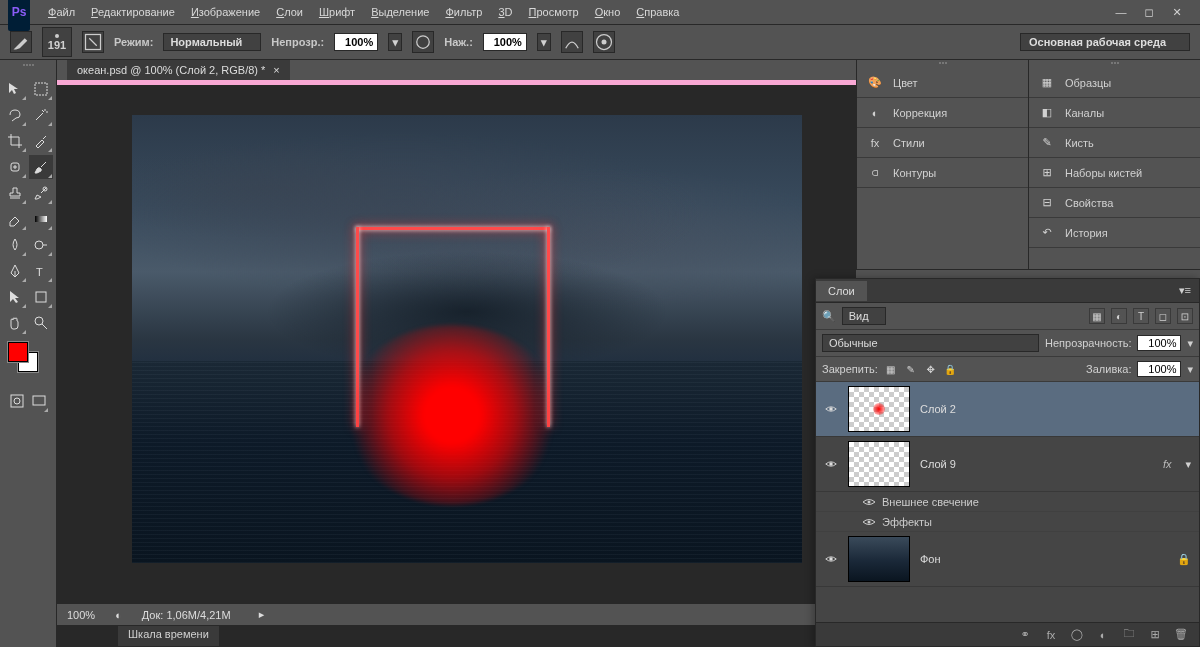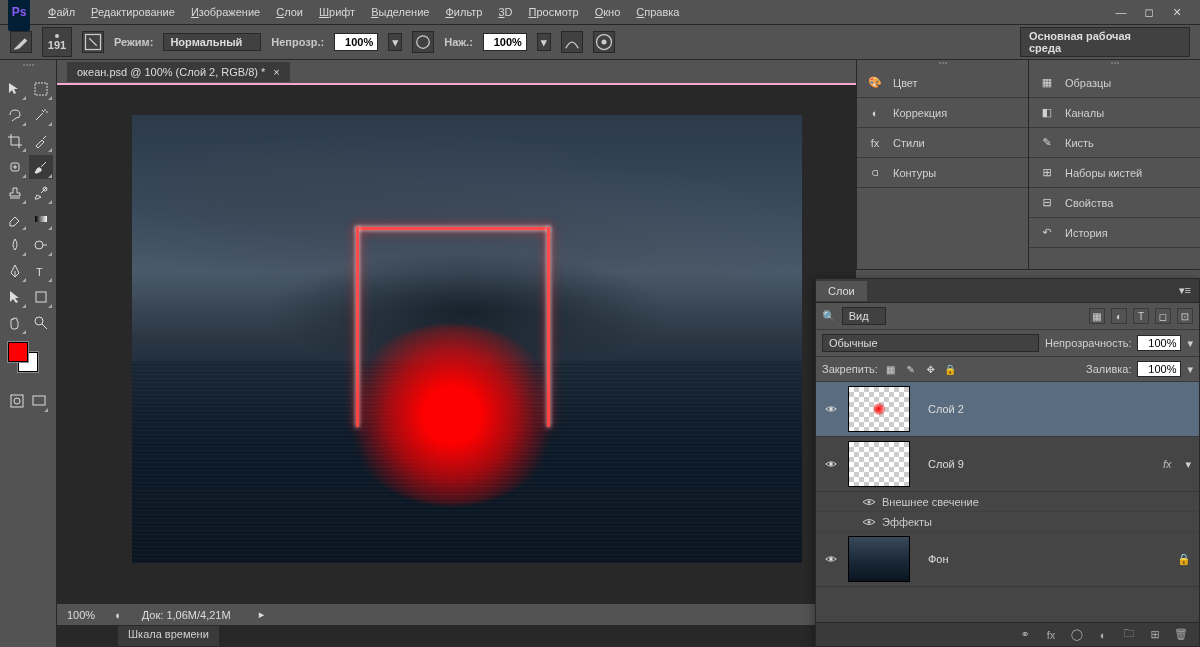--- a/index.html
+++ b/index.html
@@ -16,41 +16,41 @@
 
 .options-bar { height: 35px; background: #535353; border-bottom: 1px solid #282828; display: flex; align-items: center; padding: 0 10px; gap: 10px; font-weight: bold; }
 .tool-preset { width: 22px; height: 22px; background: #414141; border: 1px solid #282828; display:flex; align-items:center; justify-content:center; }
 .brush-preview { width: 30px; height: 30px; background: #414141; border: 1px solid #282828; display: flex; flex-direction: column; align-items: center; justify-content: center; font-size: 9px; }
 .brush-dot { width: 4px; height: 4px; border-radius: 50%; background: #ccc; margin-bottom: 1px; }
 .opt-btn { width: 22px; height: 22px; background: #414141; border: 1px solid #282828; display:flex; align-items:center; justify-content:center; cursor:pointer; }
 .opt-label { color: #c8c8c8; }
 .opt-select { background: #414141; border: 1px solid #282828; padding: 2px 18px 2px 6px; color: #ddd; position: relative; }
 .opt-input { background: #ffffff; color: #000; padding: 2px 4px; width: 44px; border: 1px solid #282828; text-align: right; }
 .opt-drop { width: 14px; height: 18px; background: #414141; border: 1px solid #282828; display:flex; align-items:center; justify-content:center; }
-.workspace-select { margin-left: auto; background: #414141; border: 1px solid #282828; padding: 2px 32px 2px 8px; color: #ddd; width: 170px; }
+.workspace-select { margin-left: auto; background: #414141; border: 1px solid #282828; padding: 2px 20px 2px 8px; color: #ddd; width: 170px; }
 
 
 .main { display: flex; height: calc(647px - 60px); }
 
 
 .tools { width: 57px; background: #535353; display: flex; flex-wrap: wrap; padding: 4px 2px; align-content: flex-start; border-right: 1px solid #282828; }
 .tools .grip { width: 100%; height: 8px; display:flex; justify-content:center; gap: 1px; margin-bottom: 4px; }
 .grip span { width: 2px; height: 2px; background: #777; }
 .tool-btn { width: 24px; height: 24px; display: flex; align-items: center; justify-content: center; cursor: pointer; position: relative; margin: 1px; }
 .tool-btn.active { background: #3a3a3a; }
 .tool-btn svg { width: 16px; height: 16px; }
 .tool-corner { position: absolute; bottom: 1px; right: 1px; width: 0; height: 0; border-left: 4px solid transparent; border-bottom: 4px solid #aaa; }
 .swatches { width: 100%; padding: 6px; position: relative; height: 48px; }
 .swatch-fg { width: 20px; height: 20px; background: #ff0000; border: 1px solid #000; outline: 1px solid #888; position: absolute; top: 6px; left: 6px; z-index: 2; }
 .swatch-bg { width: 20px; height: 20px; background: #fff; border: 1px solid #000; outline: 1px solid #888; position: absolute; top: 16px; left: 16px; }
 .qmask { width: 100%; display: flex; justify-content: space-around; padding: 4px; }
 
 
 .doc-area { flex: 1; background: #282828; display: flex; flex-direction: column; position: relative; }
-.doc-tab { height: 25px; background: #535353; display: flex; align-items: center; padding: 0 10px; border-bottom: 2px solid #f9a8d4; }
+.doc-tab { height: 25px; background: #535353; display: flex; align-items: center; padding: 0 10px; border-bottom: 5px solid #f9a8d4; }
 .tab-label { background: #3a3a3a; padding: 4px 10px; color: #ddd; display: flex; align-items: center; gap: 8px; }
 .tab-close { cursor: pointer; }
 .canvas-wrap { flex: 1; display: flex; align-items: center; justify-content: center; overflow: hidden; padding: 40px 20px 50px 40px; }
 .canvas { width: 670px; height: 448px; position: relative; overflow: hidden; }
 .sky { position: absolute; inset: 0; background: linear-gradient(180deg, #2c3a4a 0%, #384a5c 20%, #4a5a6a 35%, #2a3642 50%, #223040 55%, #0d1a28 70%, #0a1520 100%); }
 .clouds { position: absolute; top: 0; left: 0; right: 0; height: 55%; background:
   radial-gradient(ellipse 200px 60px at 50% 80%, rgba(20,30,40,0.9), transparent),
   radial-gradient(ellipse 300px 80px at 40% 40%, rgba(60,70,85,0.7), transparent),
   radial-gradient(ellipse 250px 70px at 70% 50%, rgba(70,80,95,0.6), transparent),
   radial-gradient(ellipse 180px 50px at 20% 30%, rgba(55,65,78,0.5), transparent);
@@ -100,21 +100,21 @@
 .layer-row.selected { background: #5a6c80; }
 .eye { width: 14px; height: 14px; cursor: pointer; }
 .eye svg { width: 14px; height: 14px; }
 .thumb { width: 62px; height: 46px; background: #ddd; border: 1px solid #000; background-image:
   linear-gradient(45deg, #ccc 25%, transparent 25%), linear-gradient(-45deg, #ccc 25%, transparent 25%),
   linear-gradient(45deg, transparent 75%, #ccc 75%), linear-gradient(-45deg, transparent 75%, #ccc 75%);
   background-size: 10px 10px; background-position: 0 0, 0 5px, 5px -5px, -5px 0px; background-color: #fff;
   position: relative; }
 .thumb-red { position: absolute; top: 50%; left: 50%; width: 12px; height: 12px; background: radial-gradient(circle,#ff0000,rgba(255,0,0,0)); border-radius:50%; transform: translate(-50%,-50%); }
 .thumb-ocean { background: linear-gradient(180deg,#3a4a5a 0%, #1a2838 55%, #0a1520 100%); }
-.layer-name { color: #ddd; flex: 1; margin-left: 8px; }
+.layer-name { color: #ddd; flex: 1; }
 .layer-lock { width: 14px; color: #ccc; }
 .fx-label { color: #bbb; font-style: italic; margin-right: 4px; }
 .effect-sub { display: flex; align-items: center; gap: 8px; padding: 2px 8px 2px 46px; color: #ccc; border-bottom: 1px solid #404040; min-height: 20px; }
 .effect-sub .eye { width:12px; }
 
 .layer-footer { height: 24px; background: #3a3a3a; display: flex; align-items: center; justify-content: flex-end; gap: 10px; padding: 0 10px; border-top: 1px solid #282828; }
 .footer-icn { width: 16px; height: 16px; cursor: pointer; display:flex; align-items:center; justify-content:center; color:#aaa; }
 
 </style>
 </head>

